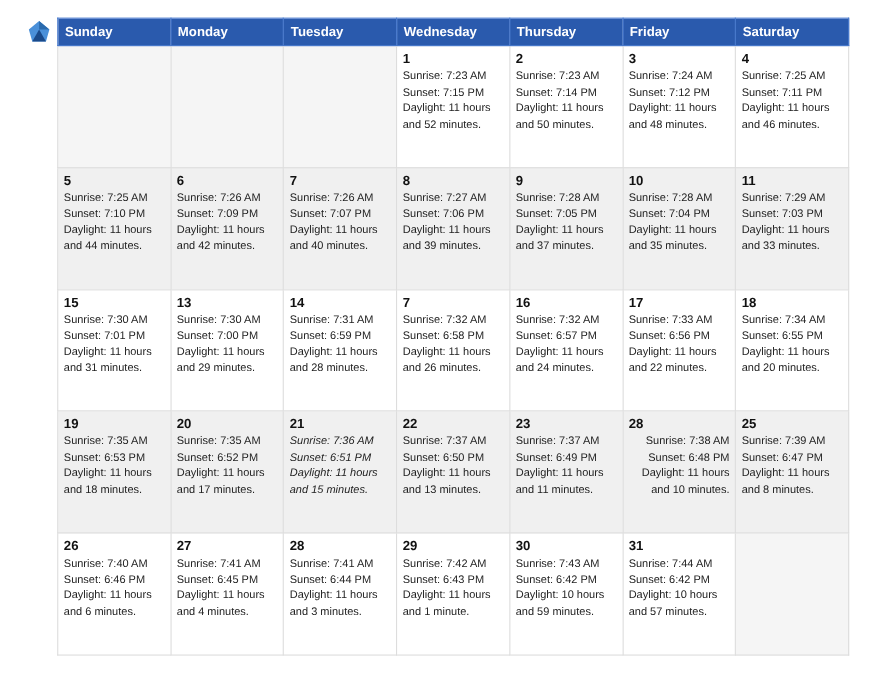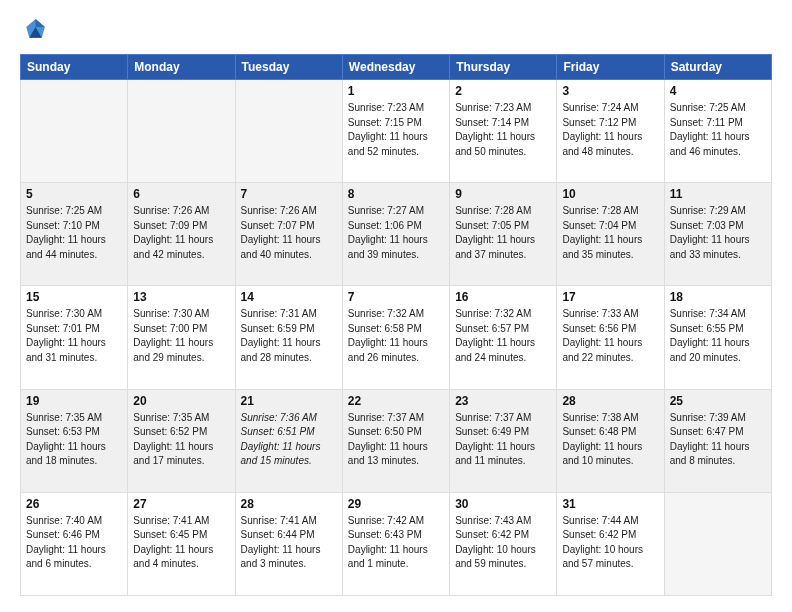--- a/index.html
+++ b/index.html
@@ -8,21 +8,21 @@
       background: #fff;
       width: 792px;
       height: 612px;
       overflow: hidden;
     }
     .page {
       width: 792px;
       height: 612px;
       padding: 16px 20px;
       display: flex;
-      flex-direction: column;
+      flex-direction: row;
     }
     .header {
       display: flex;
       justify-content: space-between;
       align-items: flex-start;
       margin-bottom: 10px;
     }
     .logo {
       display: flex;
       align-items: center;
@@ -179,21 +179,21 @@
           <td>
             <div class="day-num">7</div>
             <div class="day-info" style="white-space: pre-line;">Sunrise: 7:26 AM
 Sunset: 7:07 PM
 Daylight: 11 hours
 and 40 minutes.</div>
           </td>
           <td>
             <div class="day-num">8</div>
             <div class="day-info" style="white-space: pre-line;">Sunrise: 7:27 AM
-Sunset: 1:06 PM
+Sunset: 7:06 PM
 Daylight: 11 hours
 and 39 minutes.</div>
           </td>
           <td>
             <div class="day-num">9</div>
             <div class="day-info" style="white-space: pre-line;">Sunrise: 7:28 AM
 Sunset: 7:05 PM
 Daylight: 11 hours
 and 37 minutes.</div>
           </td>
@@ -294,21 +294,21 @@
           </td>
           <td>
             <div class="day-num">23</div>
             <div class="day-info" style="white-space: pre-line;">Sunrise: 7:37 AM
 Sunset: 6:49 PM
 Daylight: 11 hours
 and 11 minutes.</div>
           </td>
           <td>
             <div class="day-num">28</div>
-            <div class="day-info" style="white-space: pre-line;">Sunrise: 7:38 AM
+            <div class="day-info" style="white-space: pre-line; text-align: right;">Sunrise: 7:38 AM
 Sunset: 6:48 PM
 Daylight: 11 hours
 and 10 minutes.</div>
           </td>
           <td>
             <div class="day-num">25</div>
             <div class="day-info" style="white-space: pre-line;">Sunrise: 7:39 AM
 Sunset: 6:47 PM
 Daylight: 11 hours
 and 8 minutes.</div>

